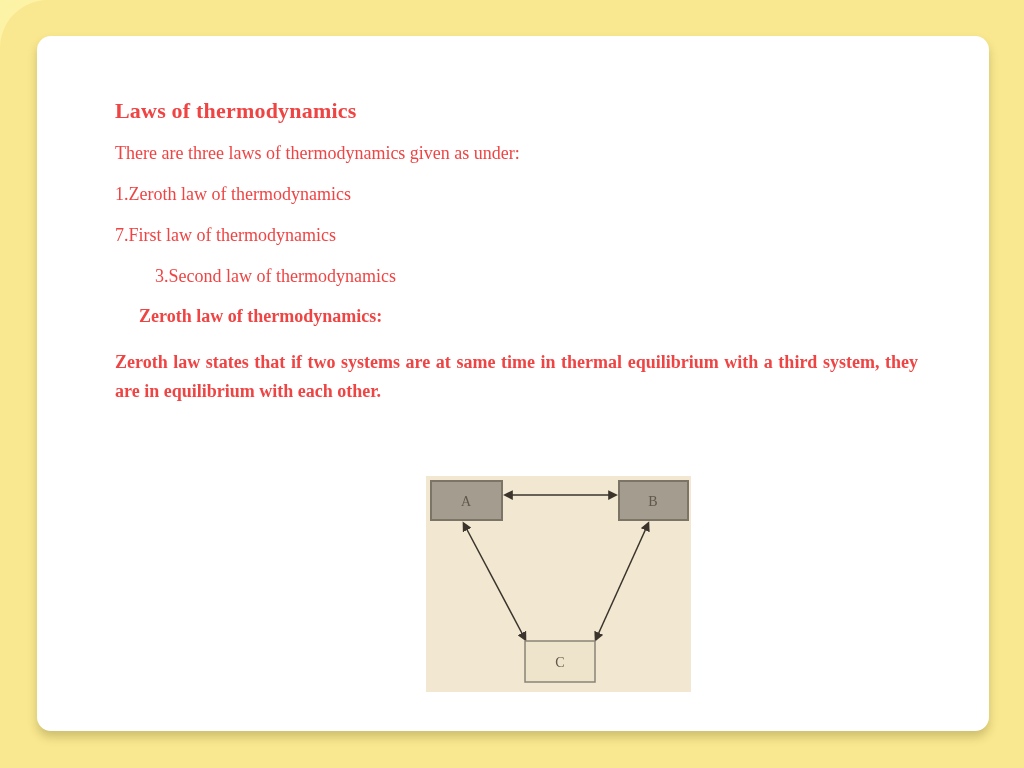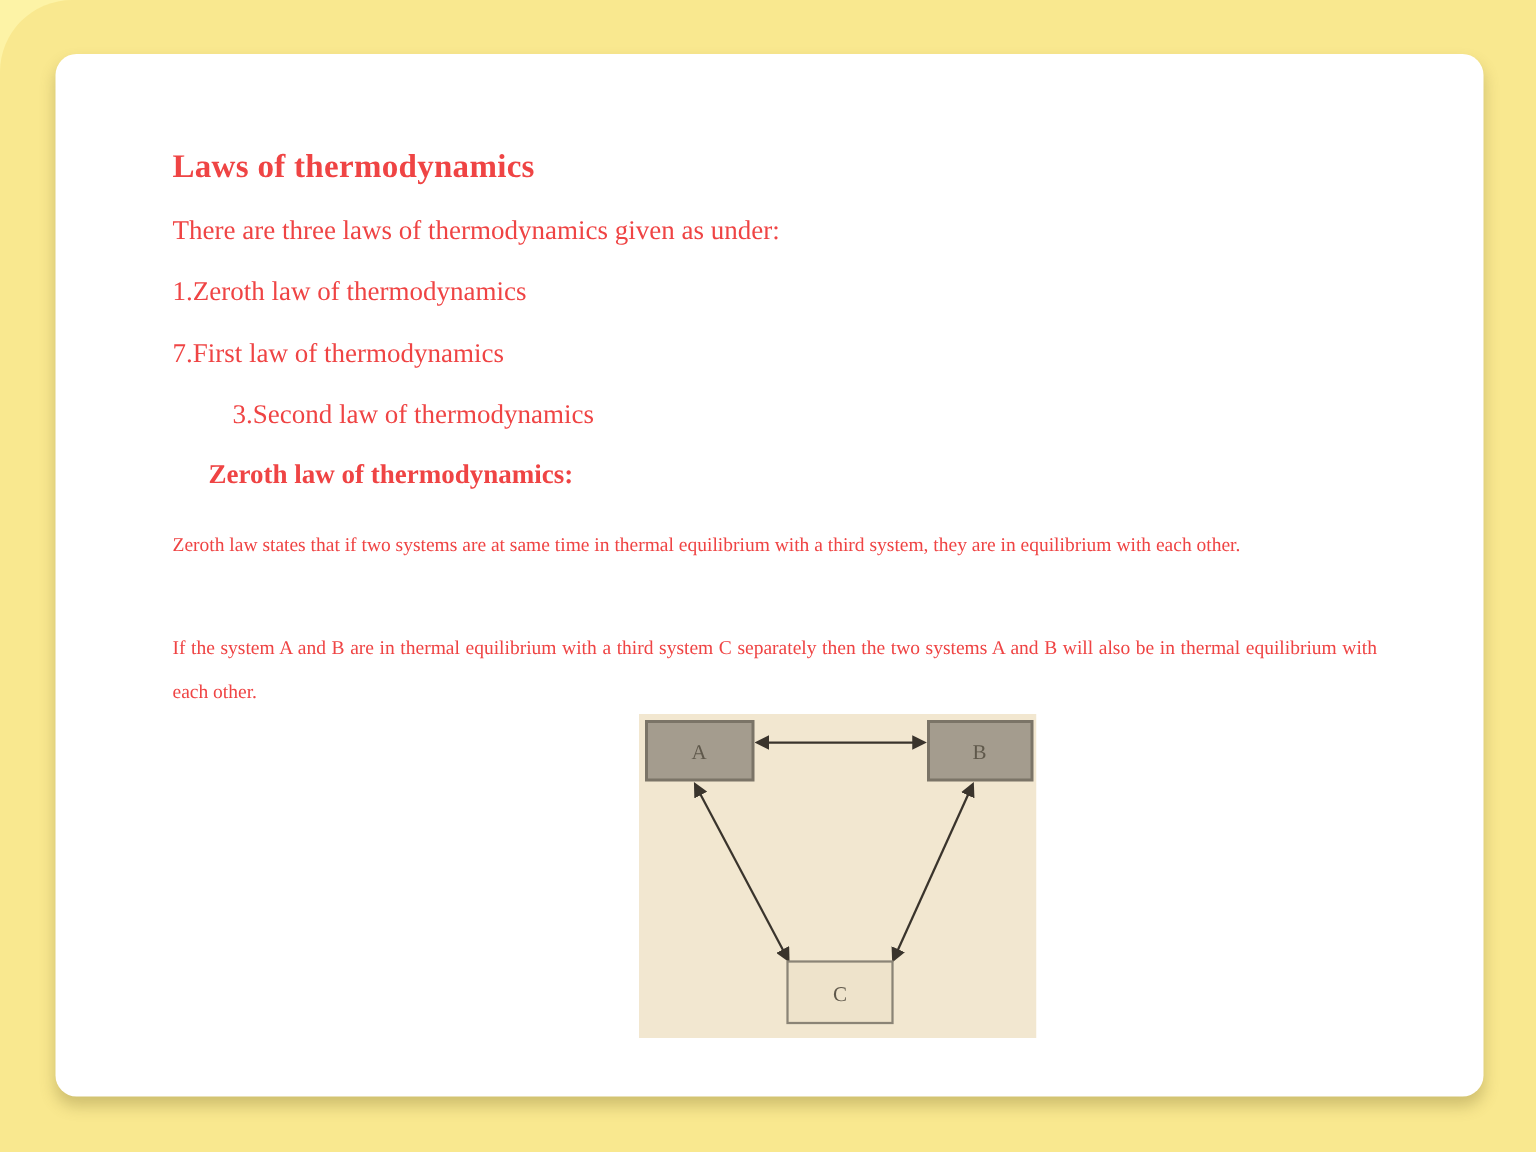--- a/index.html
+++ b/index.html
@@ -65,24 +65,25 @@
     top: 270px;
     left: 0;
     font-size: 18px;
     font-weight: bold;
     margin-left: 24px;
   }
   .para {
     position: absolute;
     left: 0;
     width: 803px;
-    font-size: 13px;
+    font-size: 18px;
     line-height: 29px;
     text-align: justify;
     margin: 0;
+    font-weight: bold;
   }
   .para-1 { top: 312px; }
   .para-2 { top: 381px; }
   .diagram-wrap {
     position: absolute;
     left: 311px;
     top: 440px;
     width: 265px;
     height: 216px;
   }
@@ -111,21 +112,20 @@
 
       <div class="intro">There are three laws of thermodynamics given as under:</div>
 
       <div class="law-item law-0">1.Zeroth law of thermodynamics</div>
       <div class="law-item law-1">7.First law of thermodynamics</div>
       <div class="law-item law-2">3.Second law of thermodynamics</div>
 
       <div class="section-heading">Zeroth law of thermodynamics:</div>
 
       <p class="para para-1">Zeroth law states that if two systems are at same time in thermal equilibrium with a third system, they are in equilibrium with each other.</p>
-      <p class="para para-2">If the system A and B are in thermal equilibrium with a third system C separately then the two systems A and B will also be in thermal equilibrium with each other.</p>
 
       <div class="diagram-wrap">
         <svg class="diagram-svg" viewBox="0 0 265 216" xmlns="http://www.w3.org/2000/svg">
           <defs>
             <marker id="ah" viewBox="0 0 10 10" refX="7" refY="5" markerWidth="6.5" markerHeight="6.5" orient="auto-start-reverse">
               <path d="M0,0 L10,5 L0,10 z" fill="#3a342c"></path>
             </marker>
           </defs>
 
           <rect class="diagram-bg" x="0" y="0" width="265" height="216"></rect>

